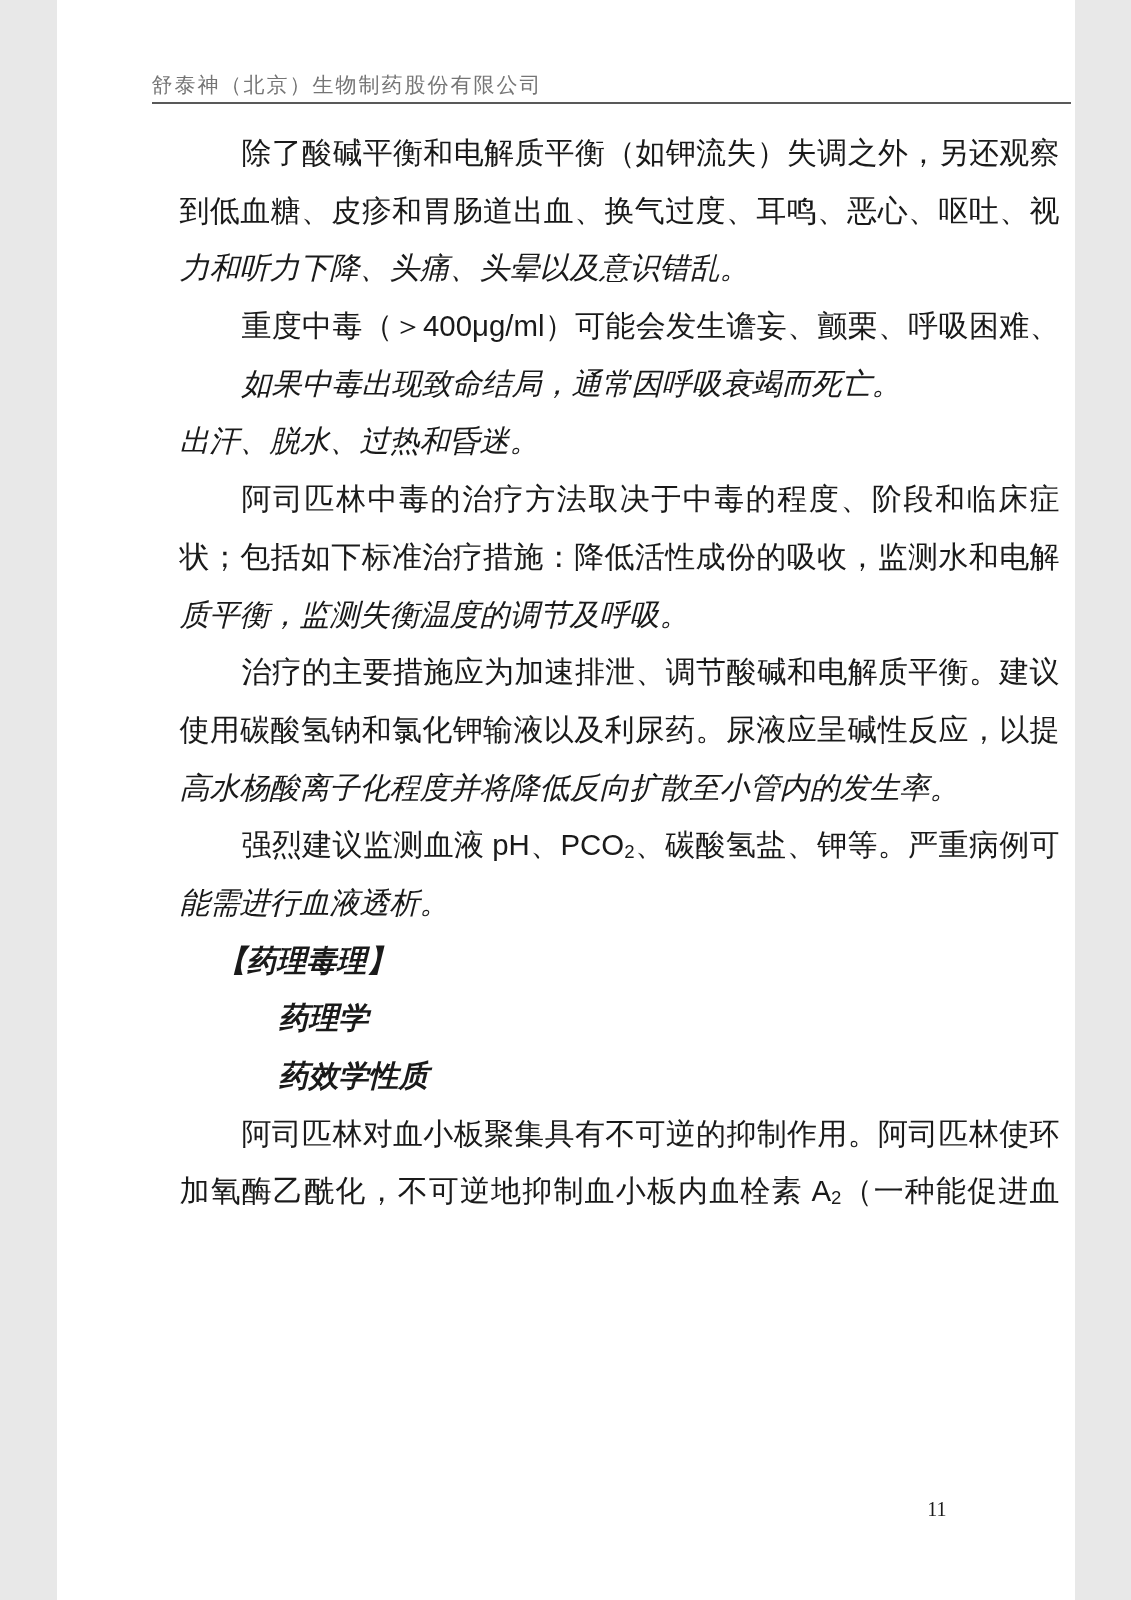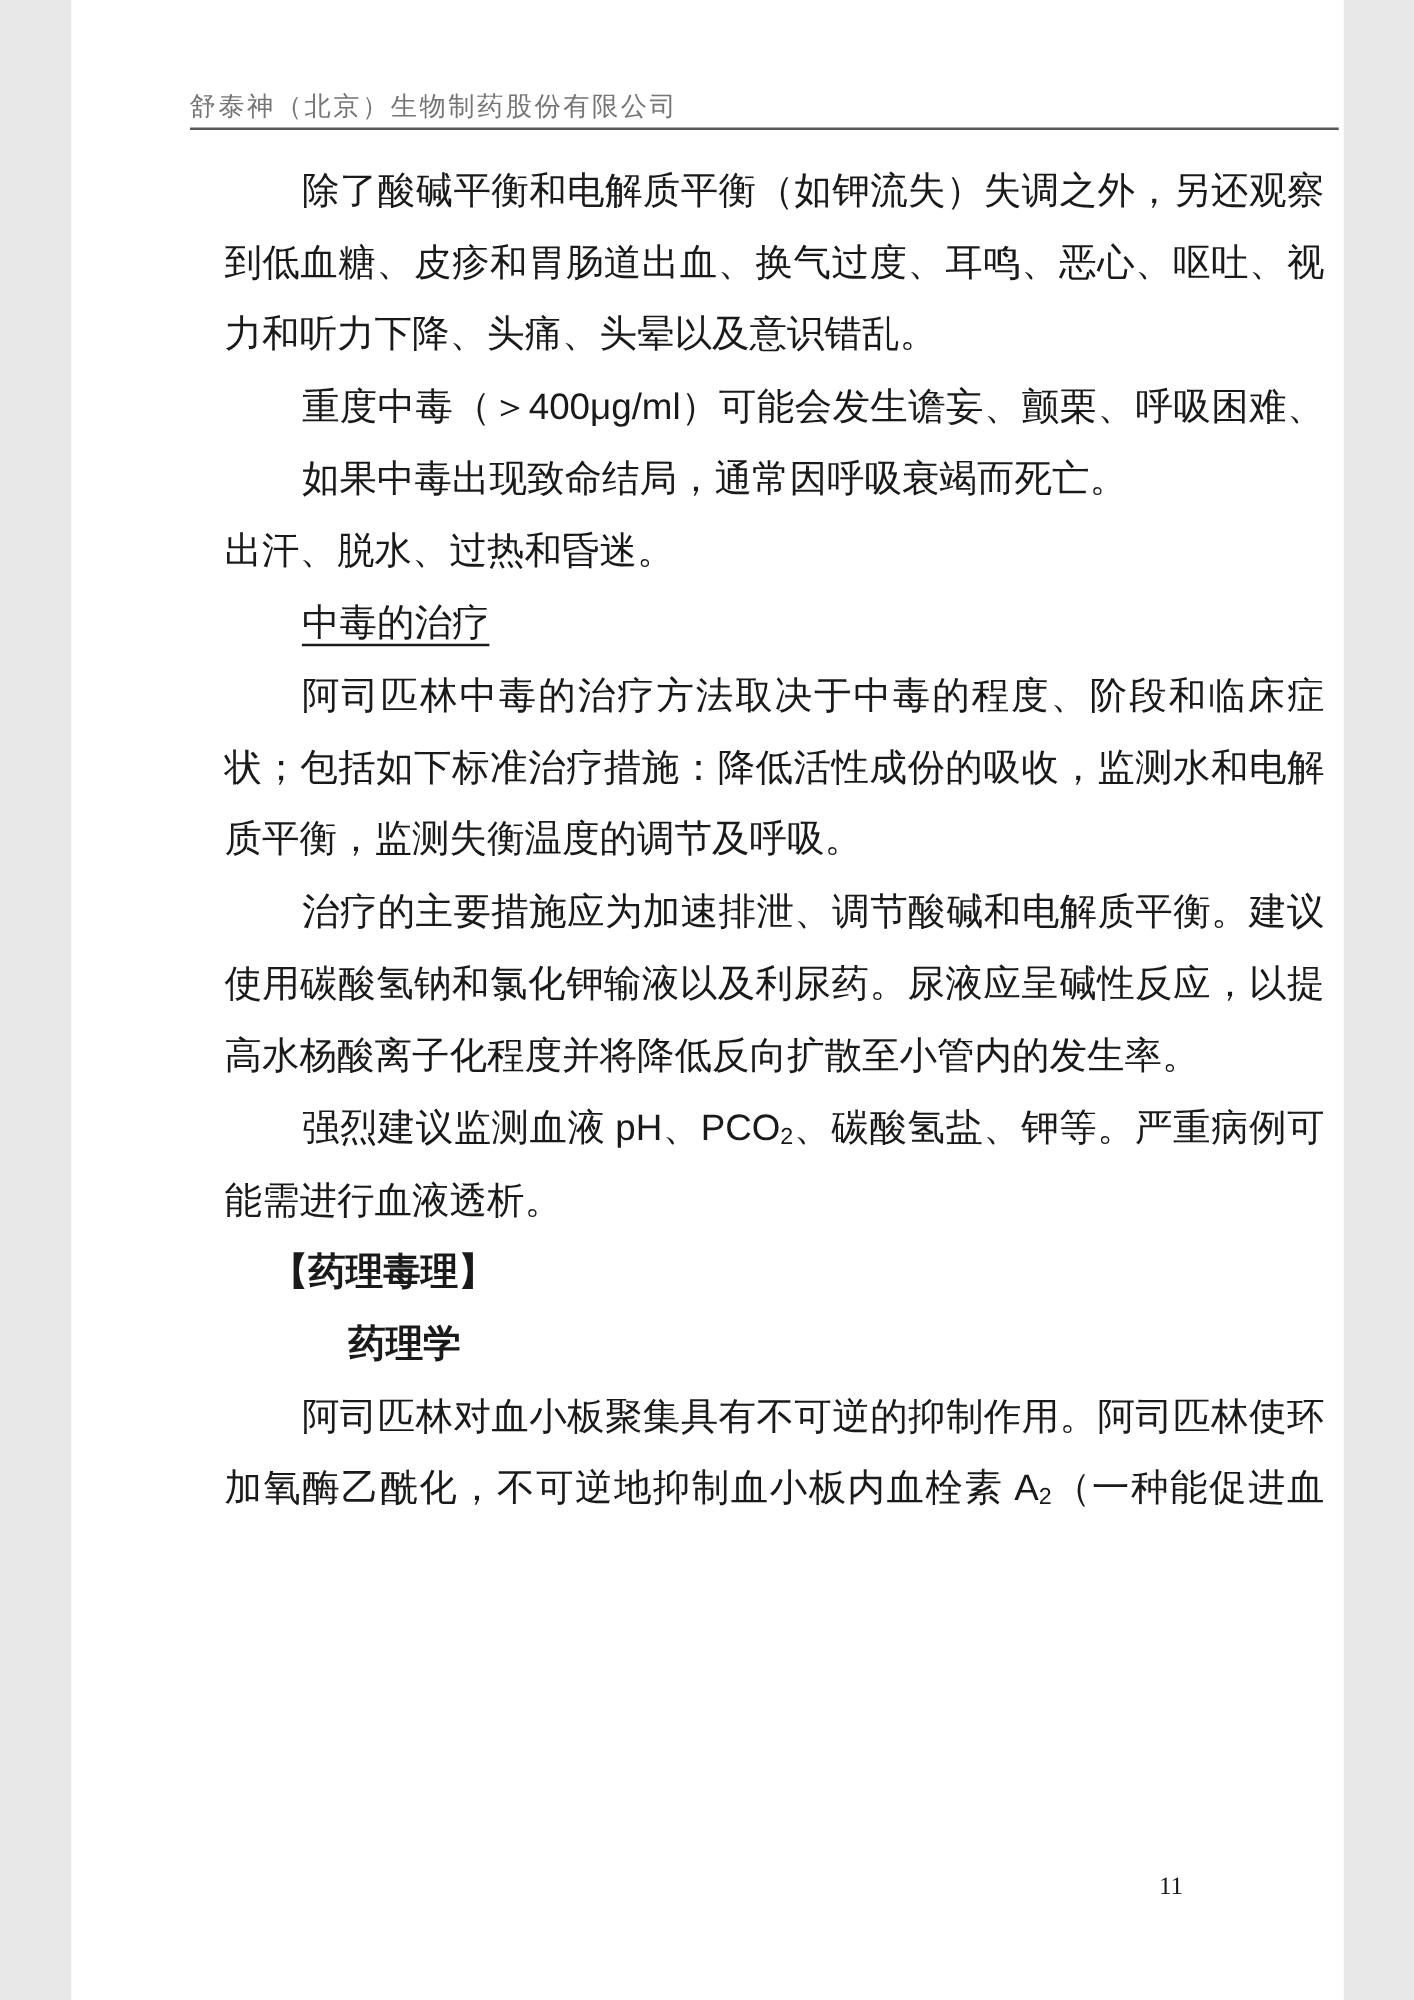--- a/index.html
+++ b/index.html
@@ -40,20 +40,21 @@
   .line{
     text-align:justify;
     text-align-last:justify;
     text-justify:inter-character;
     white-space:nowrap;
     height:57.7px;
   }
   .line.natural{
     text-align:center;
     text-align-last:left;
+    font-style:italic;
   }
   .line.indent{ text-indent:62px; }
   .line.bold{ font-weight:700;margin-left:37px; }
   .line.underline{
     text-decoration:underline;
     text-underline-offset:7px;
     text-decoration-thickness:2px;
   }
   .latin{
     font-family:"Liberation Sans","DejaVu Sans",sans-serif;
@@ -81,29 +82,29 @@
     <span>舒泰神（北京）生物制药股份有限公司</span>
   </div>
 
   <div class="doc-body">
       <div class="line indent"><span>除了酸碱平衡和电解质平衡（如钾流失）失调之外，另还观察</span></div>
       <div class="line"><span>到低血糖、皮疹和胃肠道出血、换气过度、耳鸣、恶心、呕吐、视</span></div>
       <div class="line natural"><span>力和听力下降、头痛、头晕以及意识错乱。</span></div>
       <div class="line indent"><span>重度中毒（＞</span><span class="latin">400μg/ml</span><span>）可能会发生谵妄、颤栗、呼吸困难、</span></div>
       <div class="line natural indent"><span>如果中毒出现致命结局，通常因呼吸衰竭而死亡。</span></div>
       <div class="line natural"><span>出汗、脱水、过热和昏迷。</span></div>
-      <div class="line natural indent underline"><span>中毒的治疗</span></div>
       <div class="line indent"><span>阿司匹林中毒的治疗方法取决于中毒的程度、阶段和临床症</span></div>
       <div class="line"><span>状；包括如下标准治疗措施：降低活性成份的吸收，监测水和电解</span></div>
       <div class="line natural"><span>质平衡，监测失衡温度的调节及呼吸。</span></div>
       <div class="line indent"><span>治疗的主要措施应为加速排泄、调节酸碱和电解质平衡。建议</span></div>
       <div class="line"><span>使用碳酸氢钠和氯化钾输液以及利尿药。尿液应呈碱性反应，以提</span></div>
       <div class="line natural"><span>高水杨酸离子化程度并将降低反向扩散至小管内的发生率。</span></div>
       <div class="line indent"><span>强烈建议监测血液 </span><span class="latin">pH</span><span>、</span><span class="latin">PCO</span><span class="latin sub">2</span><span>、碳酸氢盐、钾等。严重病例可</span></div>
       <div class="line natural"><span>能需进行血液透析。</span></div>
       <div class="line natural bold"><span>【药理毒理】</span></div>
       <div class="line natural indent bold"><span>药理学</span></div>
+      <div class="line natural indent bold"><span>药效学性质</span></div>
       <div class="line indent"><span>阿司匹林对血小板聚集具有不可逆的抑制作用。阿司匹林使环</span></div>
       <div class="line"><span>加氧酶乙酰化，不可逆地抑制血小板内血栓素 </span><span class="latin">A</span><span class="latin sub">2</span><span>（一种能促进血</span></div>
     </div>
 
   <div class="page-number">11</div>
 </div>
 
 </body></html>

